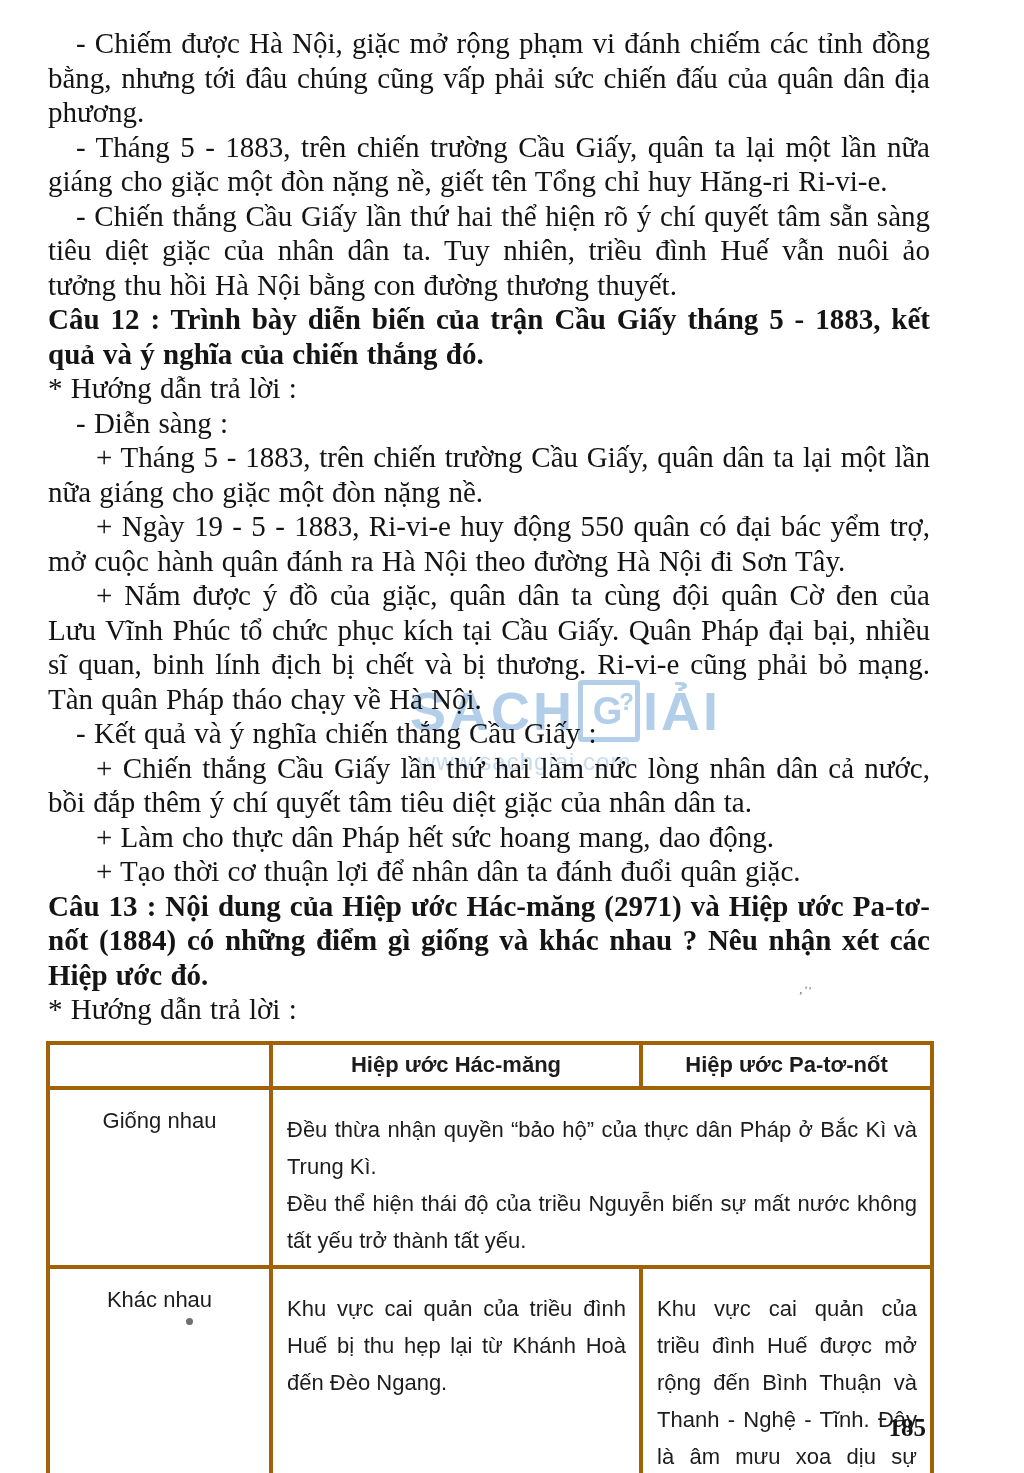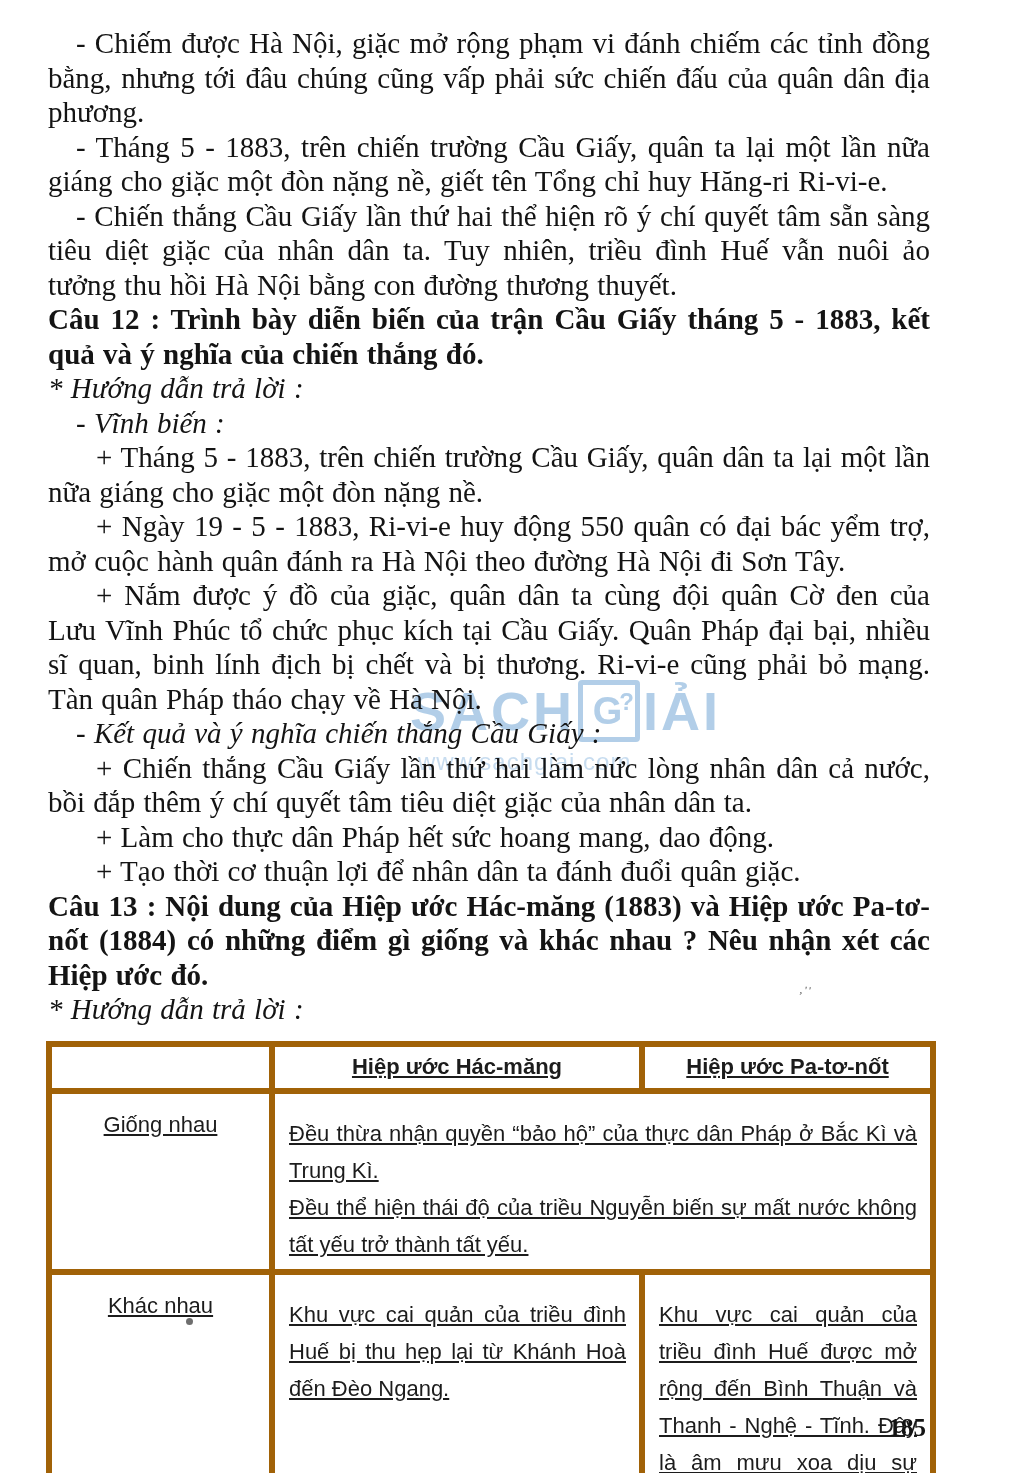--- a/index.html
+++ b/index.html
@@ -23,35 +23,34 @@
     margin:0;
     word-spacing:1px;
   }
   .indent-dash{text-indent:28px;}
   .indent-plus{text-indent:48px;}
   .heading{
     font-weight:bold;
     line-height:37px;
     margin:4px 0;
   }
-  .italic{font-style:italic;}
+  .italic{}
   .star{margin-left:-4px;}
   
   table.cmp{
     border-collapse:collapse;
     table-layout:fixed;
     width:884px;
     margin:14px 0 0 -2px;
     font-family:"Liberation Sans", sans-serif;
     color:#1c1c1c;
   }
   table.cmp td, table.cmp th{
-    border:6px solid #a16207;
+    border:4px solid #a16207;
     vertical-align:top;
-    text-decoration:underline;
   }
   table.cmp th{
     font-size:22px;
     font-weight:bold;
     text-align:center;
     padding:5px 4px 6px;
     height:30px;
     vertical-align:middle;
   }
   td.rowlabel{
@@ -142,29 +141,29 @@
   </div>
   <div class="wm-url">www.sachgiai.com</div>
 </div>
 
 <div class="content">
   <p class="body indent-dash">- Chiếm được Hà Nội, giặc mở rộng phạm vi đánh chiếm các tỉnh đồng bằng, nhưng tới đâu chúng cũng vấp phải sức chiến đấu của quân dân địa phương.</p>
   <p class="body indent-dash">- Tháng 5 - 1883, trên chiến trường Cầu Giấy, quân ta lại một lần nữa giáng cho giặc một đòn nặng nề, giết tên Tổng chỉ huy Hăng-ri Ri-vi-e.</p>
   <p class="body indent-dash">- Chiến thắng Cầu Giấy lần thứ hai thể hiện rõ ý chí quyết tâm sẵn sàng tiêu diệt giặc của nhân dân ta. Tuy nhiên, triều đình Huế vẫn nuôi ảo tưởng thu hồi Hà Nội bằng con đường thương thuyết.</p>
   <p class="body heading">Câu 12 : Trình bày diễn biến của trận Cầu Giấy tháng 5 - 1883, kết quả và ý nghĩa của chiến thắng đó.</p>
   <p class="body italic star">* Hướng dẫn trả lời :</p>
-  <p class="body italic indent-dash">- Vĩnh biến :</p>
+  <p class="body italic indent-dash">- Diễn sàng :</p>
   <p class="body indent-plus">+ Tháng 5 - 1883, trên chiến trường Cầu Giấy, quân dân ta lại một lần nữa giáng cho giặc một đòn nặng nề.</p>
   <p class="body indent-plus">+ Ngày 19 - 5 - 1883, Ri-vi-e huy động 550 quân có đại bác yểm trợ, mở cuộc hành quân đánh ra Hà Nội theo đường Hà Nội đi Sơn Tây.</p>
   <p class="body indent-plus">+ Nắm được ý đồ của giặc, quân dân ta cùng đội quân Cờ đen của Lưu Vĩnh Phúc tổ chức phục kích tại Cầu Giấy. Quân Pháp đại bại, nhiều sĩ quan, binh lính địch bị chết và bị thương. Ri-vi-e cũng phải bỏ mạng. Tàn quân Pháp tháo chạy về Hà Nội.</p>
   <p class="body italic indent-dash">- Kết quả và ý nghĩa chiến thắng Cầu Giấy :</p>
   <p class="body indent-plus">+ Chiến thắng Cầu Giấy lần thứ hai làm nức lòng nhân dân cả nước, bồi đắp thêm ý chí quyết tâm tiêu diệt giặc của nhân dân ta.</p>
   <p class="body indent-plus">+ Làm cho thực dân Pháp hết sức hoang mang, dao động.</p>
   <p class="body indent-plus">+ Tạo thời cơ thuận lợi để nhân dân ta đánh đuổi quân giặc.</p>
-  <p class="body heading">Câu 13 : Nội dung của Hiệp ước Hác-măng (1883) và Hiệp ước Pa-tơ-nốt (1884) có những điểm gì giống và khác nhau ? Nêu nhận xét các Hiệp ước đó.</p>
+  <p class="body heading">Câu 13 : Nội dung của Hiệp ước Hác-măng (2971) và Hiệp ước Pa-tơ-nốt (1884) có những điểm gì giống và khác nhau ? Nêu nhận xét các Hiệp ước đó.</p>
   <p class="body italic star">* Hướng dẫn trả lời :</p>
 
   <table class="cmp">
     <colgroup>
       <col style="width:223px">
       <col style="width:370px">
       <col style="width:291px">
     </colgroup>
     <tbody>
         <tr>

